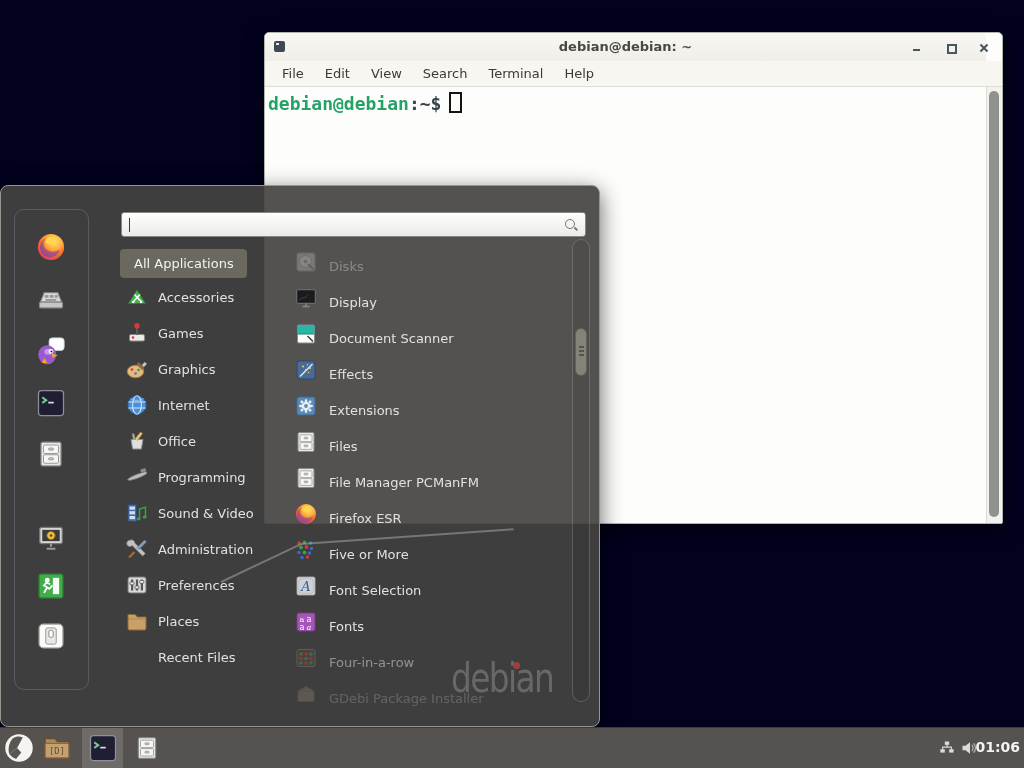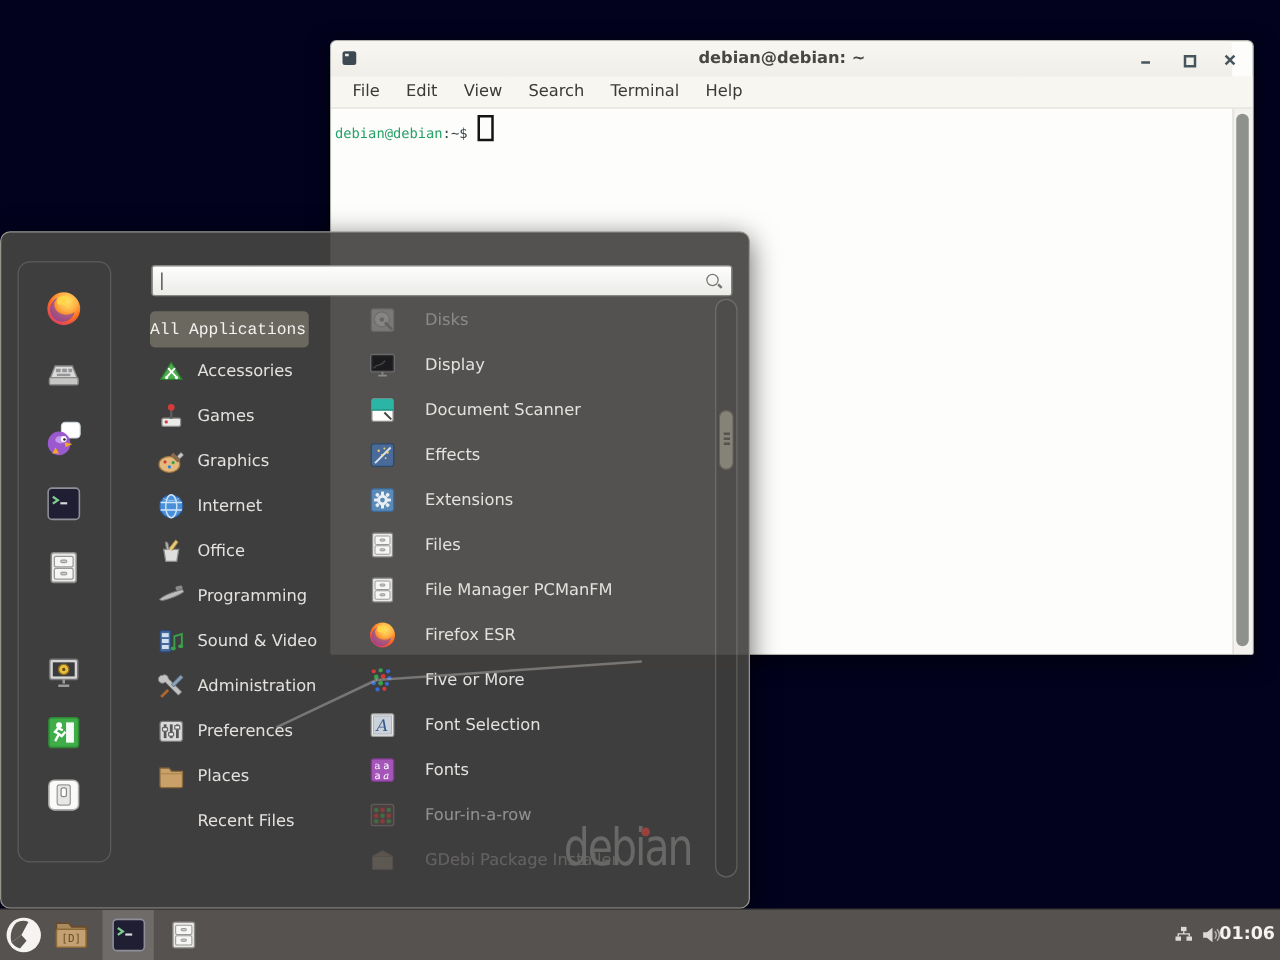--- a/index.html
+++ b/index.html
@@ -23,46 +23,46 @@
   .btn-max{left:679px;} .btn-max::after{content:"";position:absolute;left:3px;top:2px;width:6px;height:6px;border:2px solid #47565e;}
   .btn-close{left:712px;}
   .btn-close::before,.btn-close::after{content:"";position:absolute;left:2px;top:5px;width:10px;height:2px;background:#47565e;}
   .btn-close::before{transform:rotate(45deg);} .btn-close::after{transform:rotate(-45deg);}
   .menubar{left:0;top:28px;right:0;height:26px;background:#f7f6f1;border-bottom:1px solid #dedcd6;
            display:flex;align-items:center;gap:21px;padding-left:17px;box-sizing:border-box;
            font-size:13px;color:#3a3a38;}
   .menubar span{cursor:default;}
   .term-content{left:0;top:54px;right:15px;bottom:0;background:#fdfdfc;
                 font-family:"DejaVu Sans Mono","Liberation Mono",monospace;
-                font-weight:normal;font-size:11px;padding:5px 0 0 3px;box-sizing:border-box;}
+                font-weight:bold;font-size:18px;padding:5px 0 0 3px;box-sizing:border-box;}
   .p-user{color:#26a269;} .p-rest{color:#36454b;}
   .term-cursor{display:inline-block;width:9px;height:17px;border:2px solid #141414;
                margin-left:8px;vertical-align:-3px;background:#fdfdfc;}
   .term-scroll{top:54px;right:0;width:15px;bottom:0;background:#f3f2ee;border-left:1px solid #dddbd5;}
   .term-thumb{left:2px;right:3px;top:4px;bottom:6px;background:#8f928c;border-radius:5px;}
 
   
   .app-menu{left:0;top:185px;width:600px;height:542px;background:rgba(68,67,65,0.92);
             border:1px solid #96958e;border-radius:8px;box-shadow:0 6px 22px rgba(0,0,0,.6);
             box-sizing:border-box;overflow:hidden;color:#e3e1de;font-size:13px;}
   .fav-panel{left:13px;top:23px;width:73px;height:479px;border:1px solid rgba(170,170,168,.28);border-radius:10px;}
   .fav-ic{left:21px;width:30px;height:30px;cursor:pointer;}
   .search-box{left:120px;top:26px;width:465px;height:25px;background:linear-gradient(#fefefe,#ebebe8);
               border:1px solid #888782;border-radius:3px;box-sizing:border-box;}
   .search-caret{left:7px;top:5px;width:1px;height:14px;background:#3a3a3a;}
   .mag{right:7px;top:5px;width:14px;height:14px;}
   .mag::before{content:"";position:absolute;left:1px;top:1px;width:8px;height:8px;border:1.6px solid #77766f;border-radius:50%;}
   .mag::after{content:"";position:absolute;left:10px;top:10px;width:4px;height:1.8px;background:#77766f;transform:rotate(45deg);}
   .allapps-btn{left:119px;top:63px;width:127px;height:29px;background:#6b685f;border-radius:4px;
-               line-height:29px;padding-left:0;box-sizing:border-box;color:#f3f2ef;cursor:pointer;font-family:Liberation Mono, monospace;}
+               line-height:29px;padding-left:14px;box-sizing:border-box;color:#f3f2ef;cursor:pointer;}
   .cat-list{left:119px;top:93px;width:152px;}
   .cat-row{height:36px;display:flex;align-items:center;gap:9px;padding-left:5px;cursor:pointer;}
   .cat-row .noic{width:24px;flex:0 0 24px;}
   .app-list{left:285px;top:52px;width:284px;}
-  .app-row{height:36px;display:flex;align-items:center;gap:22px;padding-left:8px;cursor:pointer;}
+  .app-row{height:36px;display:flex;align-items:flex-end;gap:11px;padding-left:8px;cursor:pointer;}
   .ic{width:24px;height:24px;flex:0 0 24px;}
   .fade38{opacity:.38;} .fade50{opacity:.5;} .fade22{opacity:.22;}
   .menu-scroll{left:571px;top:53px;width:18px;height:463px;border:1px solid rgba(175,175,172,.30);
                border-radius:9px;background:rgba(0,0,0,.05);box-sizing:border-box;}
   .menu-thumb{left:2px;width:12px;top:88px;height:48px;background:#858278;border-radius:6px;
               border:1px solid rgba(50,50,48,.4);box-sizing:border-box;}
   .grip{left:3px;width:5px;height:1.5px;background:#55534c;}
   .watermark{left:450px;top:468px;font-size:41px;font-weight:500;color:#686866;
              letter-spacing:-2px;transform:scaleX(.80);transform-origin:left top;}
   .wm-dot{left:512px;top:476px;width:7px;height:7px;border-radius:50%;background:#99413d;}

